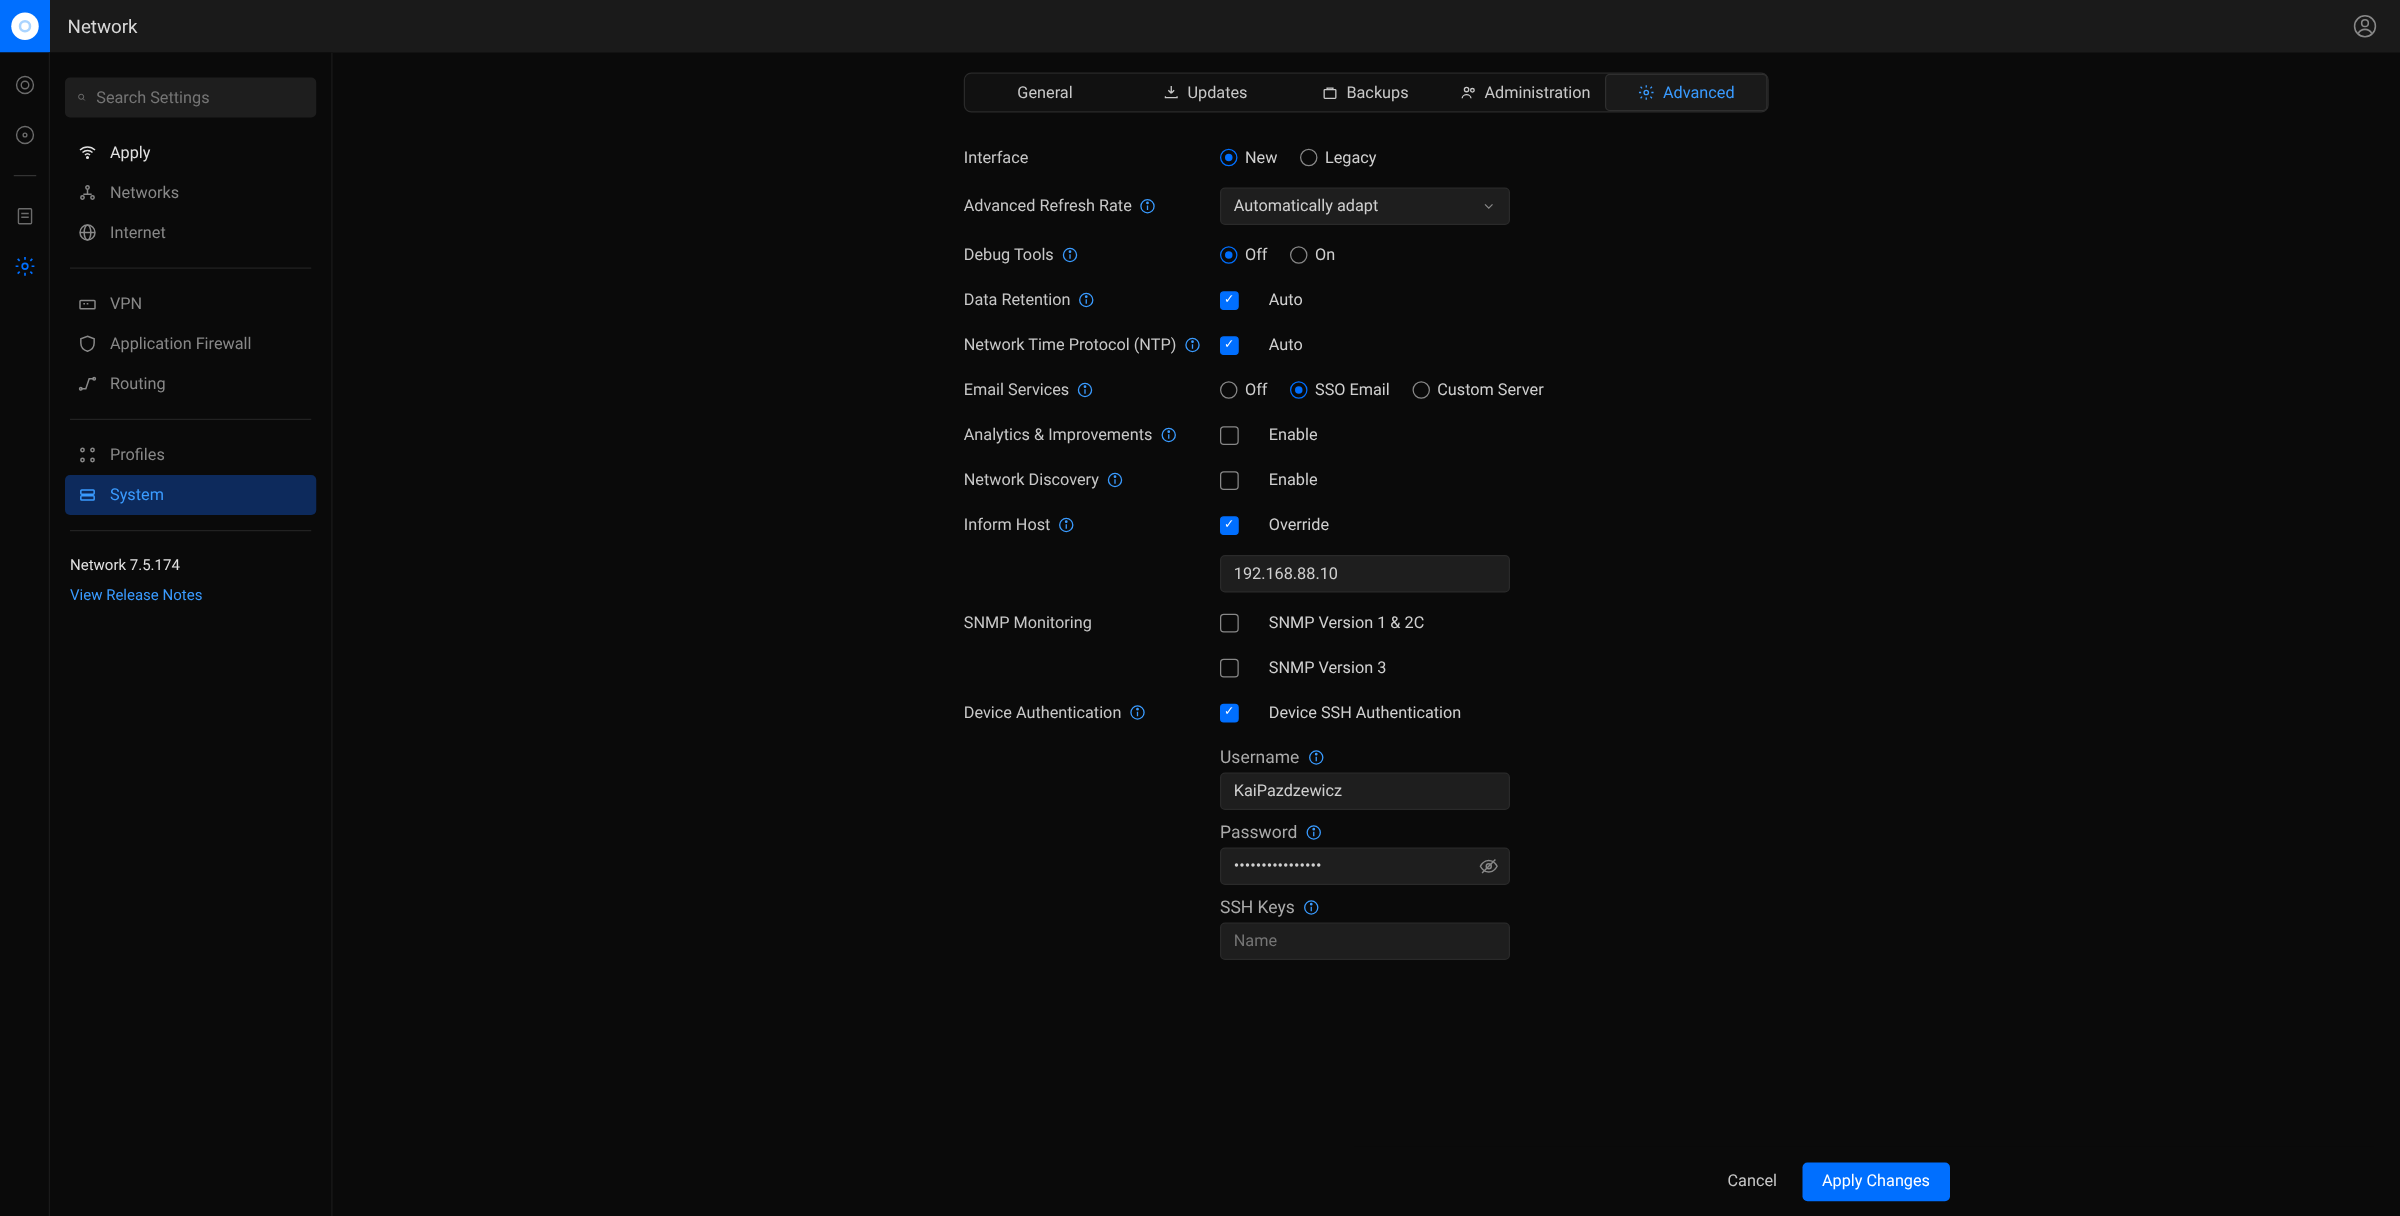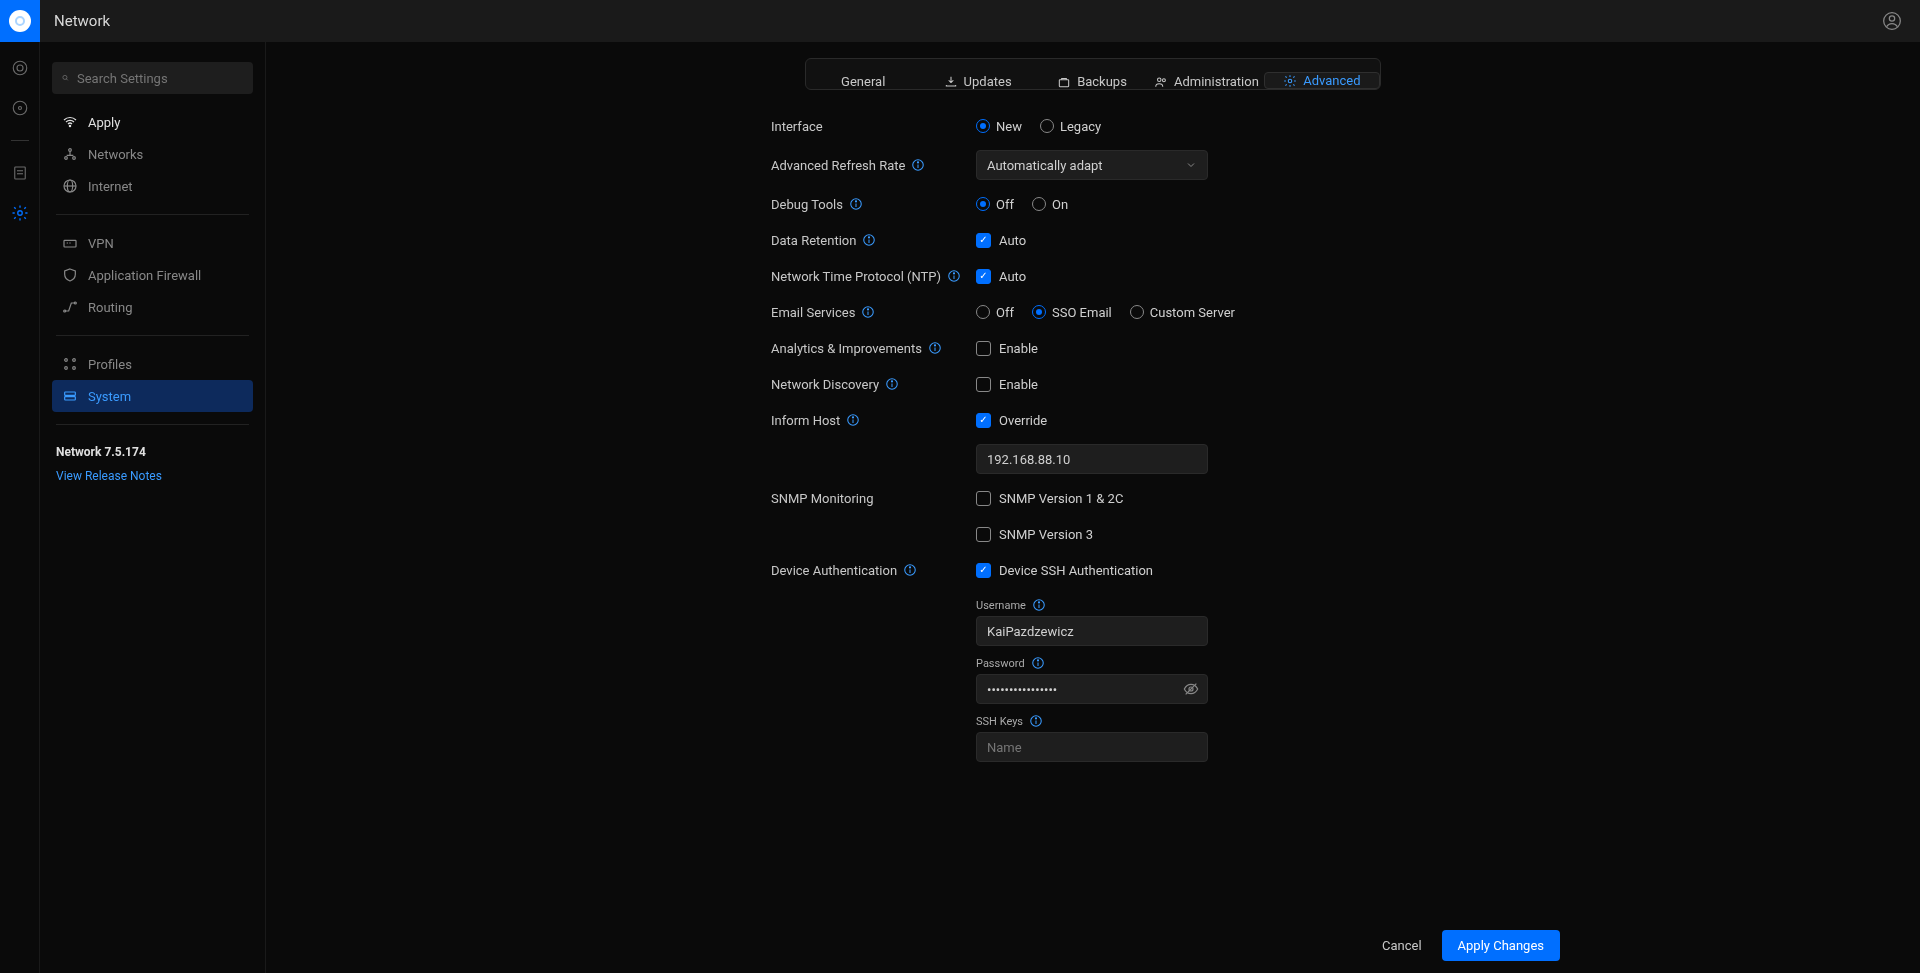--- a/index.html
+++ b/index.html
@@ -17,45 +17,45 @@
 .rail hr { width:18px; border:none; border-top:1px solid #333; margin:2px 0; }
 .sidebar { width:226px; background:#0a0a0a; border-right:1px solid #1a1a1a; padding:20px 12px; display:flex; flex-direction:column; }
 .search-wrap { background:#1e1e1e; border-radius:4px; height:32px; display:flex; align-items:center; padding:0 10px; gap:8px; margin-bottom:12px; }
 .search-wrap input { background:transparent; border:none; outline:none; color:#b3b3b3; font-size:13px; flex:1; }
 .nav-item { display:flex; align-items:center; gap:10px; padding:8px 10px; border-radius:4px; cursor:pointer; color:#888; font-size:13px; }
 .nav-item.white { color:#e0e0e0; }
 .nav-item.active { background:#0d2a5c; color:#3a9bff; }
 .nav-item .nicon { width:16px; height:16px; display:flex; align-items:center; justify-content:center; }
 .nav-sep { border:none; border-top:1px solid #222; margin:12px 4px; }
 .version-block { margin-top:8px; padding:0 4px; }
-.version-text { color:#e0e0e0; font-size:12px; font-weight:700; margin-bottom:10px; }
+.version-text { color:#e0e0e0; font-size:12px; font-weight:400; margin-bottom:10px; }
 .release-link { color:#3a9bff; font-size:12px; cursor:pointer; }
 .main { flex:1; overflow:auto; padding:16px 40px 90px 40px; position:relative; }
-.tabs { display:flex; background:#111; border:1px solid #2a2a2a; border-radius:6px; width:576px; margin:0 auto 18px auto; height:32px;align-items:flex-end; }
+.tabs { display:flex; background:#111; border:1px solid #2a2a2a; border-radius:6px; width:644px; margin:0 auto 18px auto; height:32px; }
 .tab { flex:1; display:flex; align-items:center; justify-content:center; gap:6px; cursor:pointer; color:#c8c8c8; font-size:13px; border-radius:4px; }
 .tab.active { background:#1a1a1a; color:#3a9bff; border:1px solid #2f2f2f; }
 .tab .ticon { width:14px; height:14px; }
 .form { width:644px; margin:16px auto; }
 .row { display:flex; align-items:center; min-height:36px; padding:6px 0; }
 .row .label { width:205px; display:flex; align-items:center; gap:6px; color:#c8c8c8; font-size:13px; }
 .row .ctrl { flex:1; display:flex; align-items:center; gap:18px; }
 .info-icon { width:14px; height:14px; color:#3a9bff; }
 .radio { display:flex; align-items:center; gap:6px; cursor:pointer; }
 .radio .dot { width:14px; height:14px; border-radius:50%; border:1.5px solid #888; display:flex; align-items:center; justify-content:center; }
 .radio.checked .dot { border-color:#006fff; }
 .radio.checked .dot::after { content:""; width:6px; height:6px; border-radius:50%; background:#006fff; }
 .radio .rlabel { color:#d0d0d0; }
-.checkbox { display:flex; align-items:flex-start; gap:8px; cursor:pointer; }
+.checkbox { display:flex; align-items:flex-start; gap:24px; cursor:pointer; }
 .checkbox .box { width:15px; height:15px; border-radius:3px; border:1.5px solid #888; display:flex; align-items:center; justify-content:center; }
 .checkbox.checked .box { background:#006fff; border-color:#006fff; }
 .checkbox.checked .box::after { content:"✓"; color:#fff; font-size:10px; line-height:1; }
 .checkbox .clabel { color:#d0d0d0; }
 .select, .textin { background:#1e1e1e; border:1px solid #2a2a2a; border-radius:4px; height:30px; width:232px; padding:0 10px; color:#d0d0d0; font-size:13px; display:flex; align-items:center; justify-content:space-between; }
 .textin input { background:transparent; border:none; outline:none; color:#d0d0d0; width:100%; font-size:13px; }
-.sublabel { font-size:11px; color:#aaa; margin-top:10px; margin-bottom:4px; display:flex; align-items:center; gap:6px; }
+.sublabel { font-size:14px; color:#aaa; margin-top:10px; margin-bottom:4px; display:flex; align-items:center; gap:6px; }
 .subfield { margin-left:205px; }
 .pw-wrap { position:relative; }
 .eye { position:absolute; right:8px; top:50%; transform:translateY(-50%); cursor:pointer; }
 .footer { position:fixed; bottom:0; left:266px; right:0; height:56px; background:#0a0a0a; display:flex; align-items:center; justify-content:flex-end; gap:20px; padding:0 360px 0 0; }
 .btn-cancel { color:#c8c8c8; cursor:pointer; font-size:13px; }
 .btn-apply { background:#006fff; color:#fff; border:none; border-radius:4px; padding:8px 16px; cursor:pointer; font-size:13px; }
 .chev { width:12px; height:12px; }
 svg { display:block; }
 </style>
 </head>

